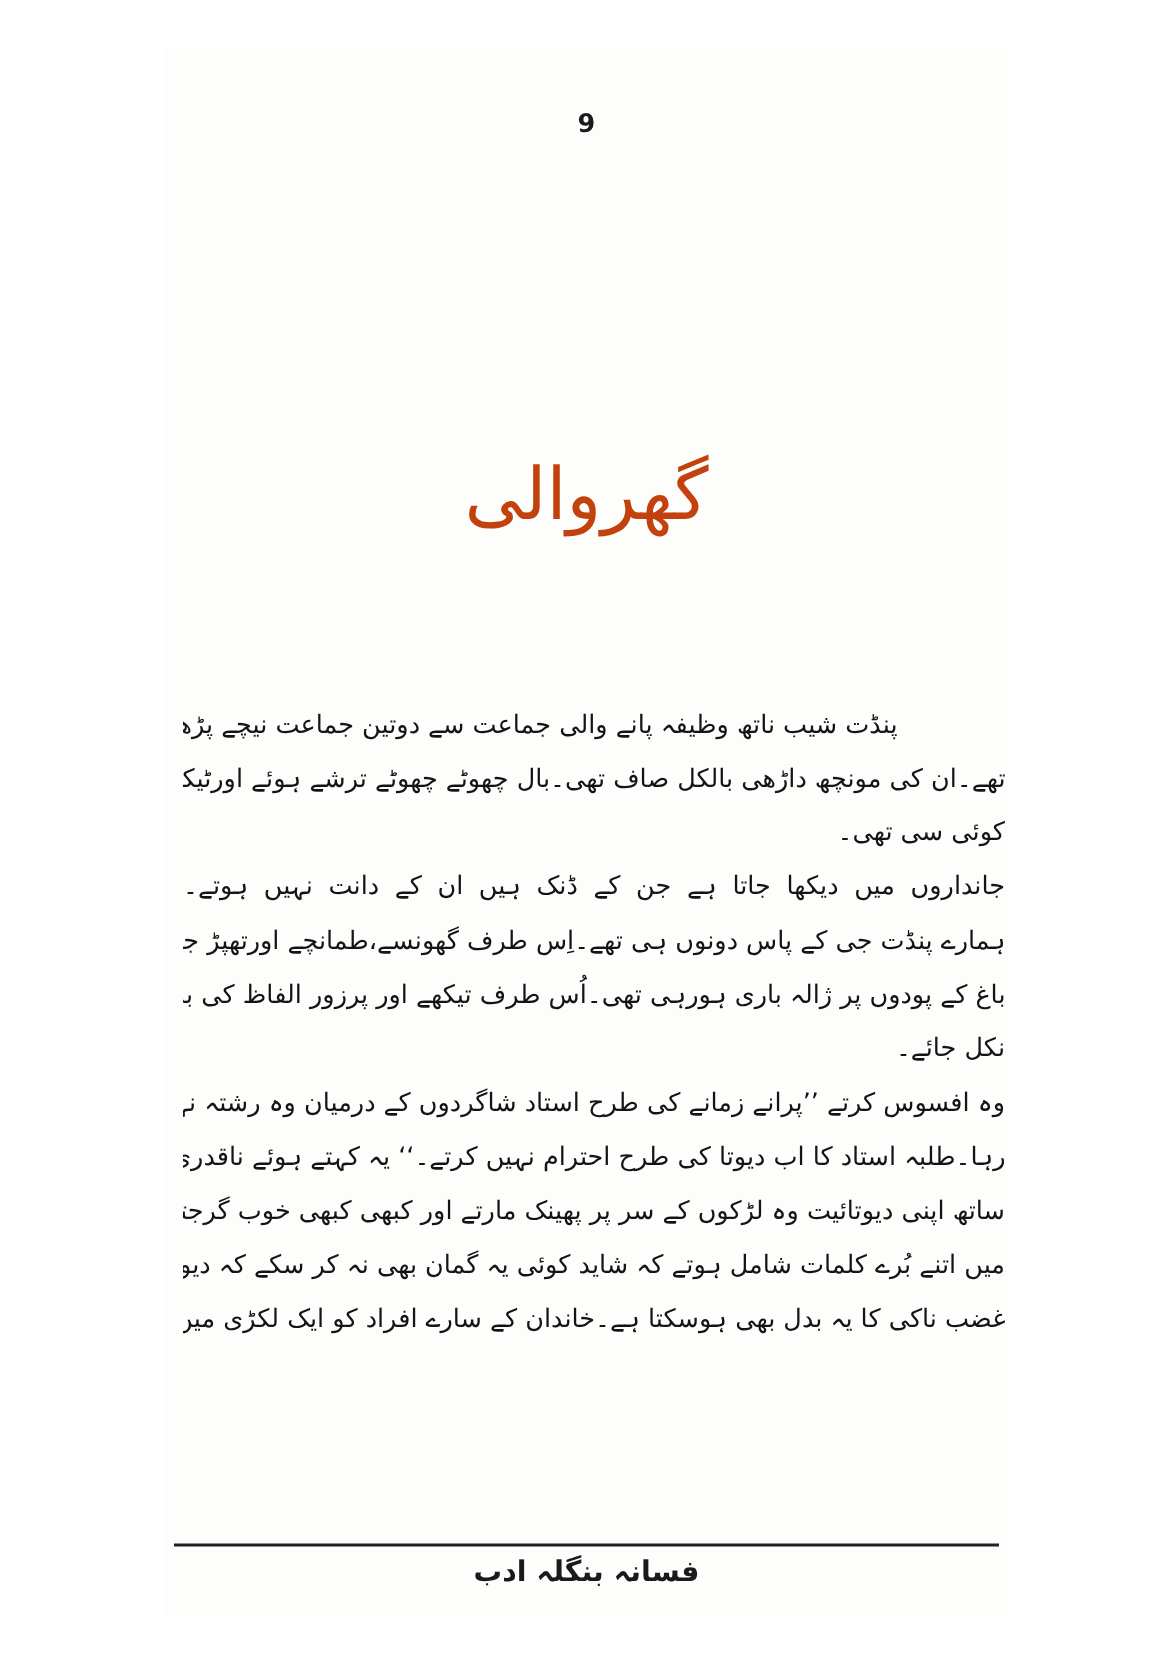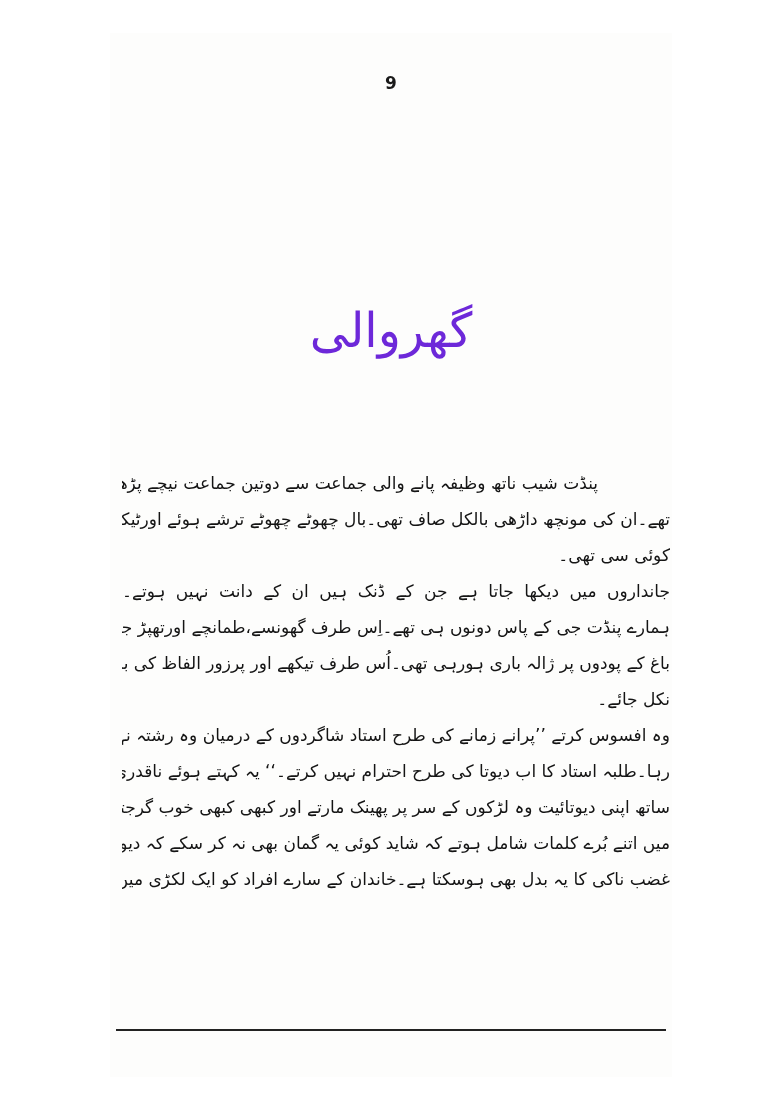--- a/index.html
+++ b/index.html
@@ -32,21 +32,21 @@
     .chapter-title {
       position: absolute;
       left: 0;
       width: 562px;
       top: 262px;
       text-align: center;
       direction: rtl;
       font-family: "DejaVu Serif", serif;
       font-size: 48px;
       line-height: 70px;
-      color: #6d28d9;
+      color: #c2410c;
     }
     .body-text {
       position: absolute;
       left: 12px;
       width: 548px;
       top: 432px;
       direction: rtl;
       font-family: "DejaVu Sans", sans-serif;
       font-size: 17px;
       color: #141414;
@@ -107,13 +107,14 @@
     <div class="line last">نکل جائے۔</div>
 
     <div class="line">وہ افسوس کرتے ’’پرانے زمانے کی طرح استاد شاگردوں کے درمیان وہ رشتہ نہیں</div>
     <div class="line">رہا۔طلبہ استاد کا اب دیوتا کی طرح احترام نہیں کرتے۔‘‘ یہ کہتے ہوئے ناقدری کے</div>
     <div class="line">ساتھ اپنی دیوتائیت وہ لڑکوں کے سر پر پھینک مارتے اور کبھی کبھی خوب گرجتے۔ان کی گرج</div>
     <div class="line">میں اتنے بُرے کلمات شامل ہوتے کہ شاید کوئی یہ گمان بھی نہ کر سکے کہ دیوتاؤں کی</div>
     <div class="line">غضب ناکی کا یہ بدل بھی ہوسکتا ہے۔خاندان کے سارے افراد کو ایک لکڑی میں ہانکنے</div>
   </div>
 
   <div class="footer-rule"></div>
+  <div class="footer-text">فسانہ بنگلہ ادب</div>
 </div>
 
 </body></html>

